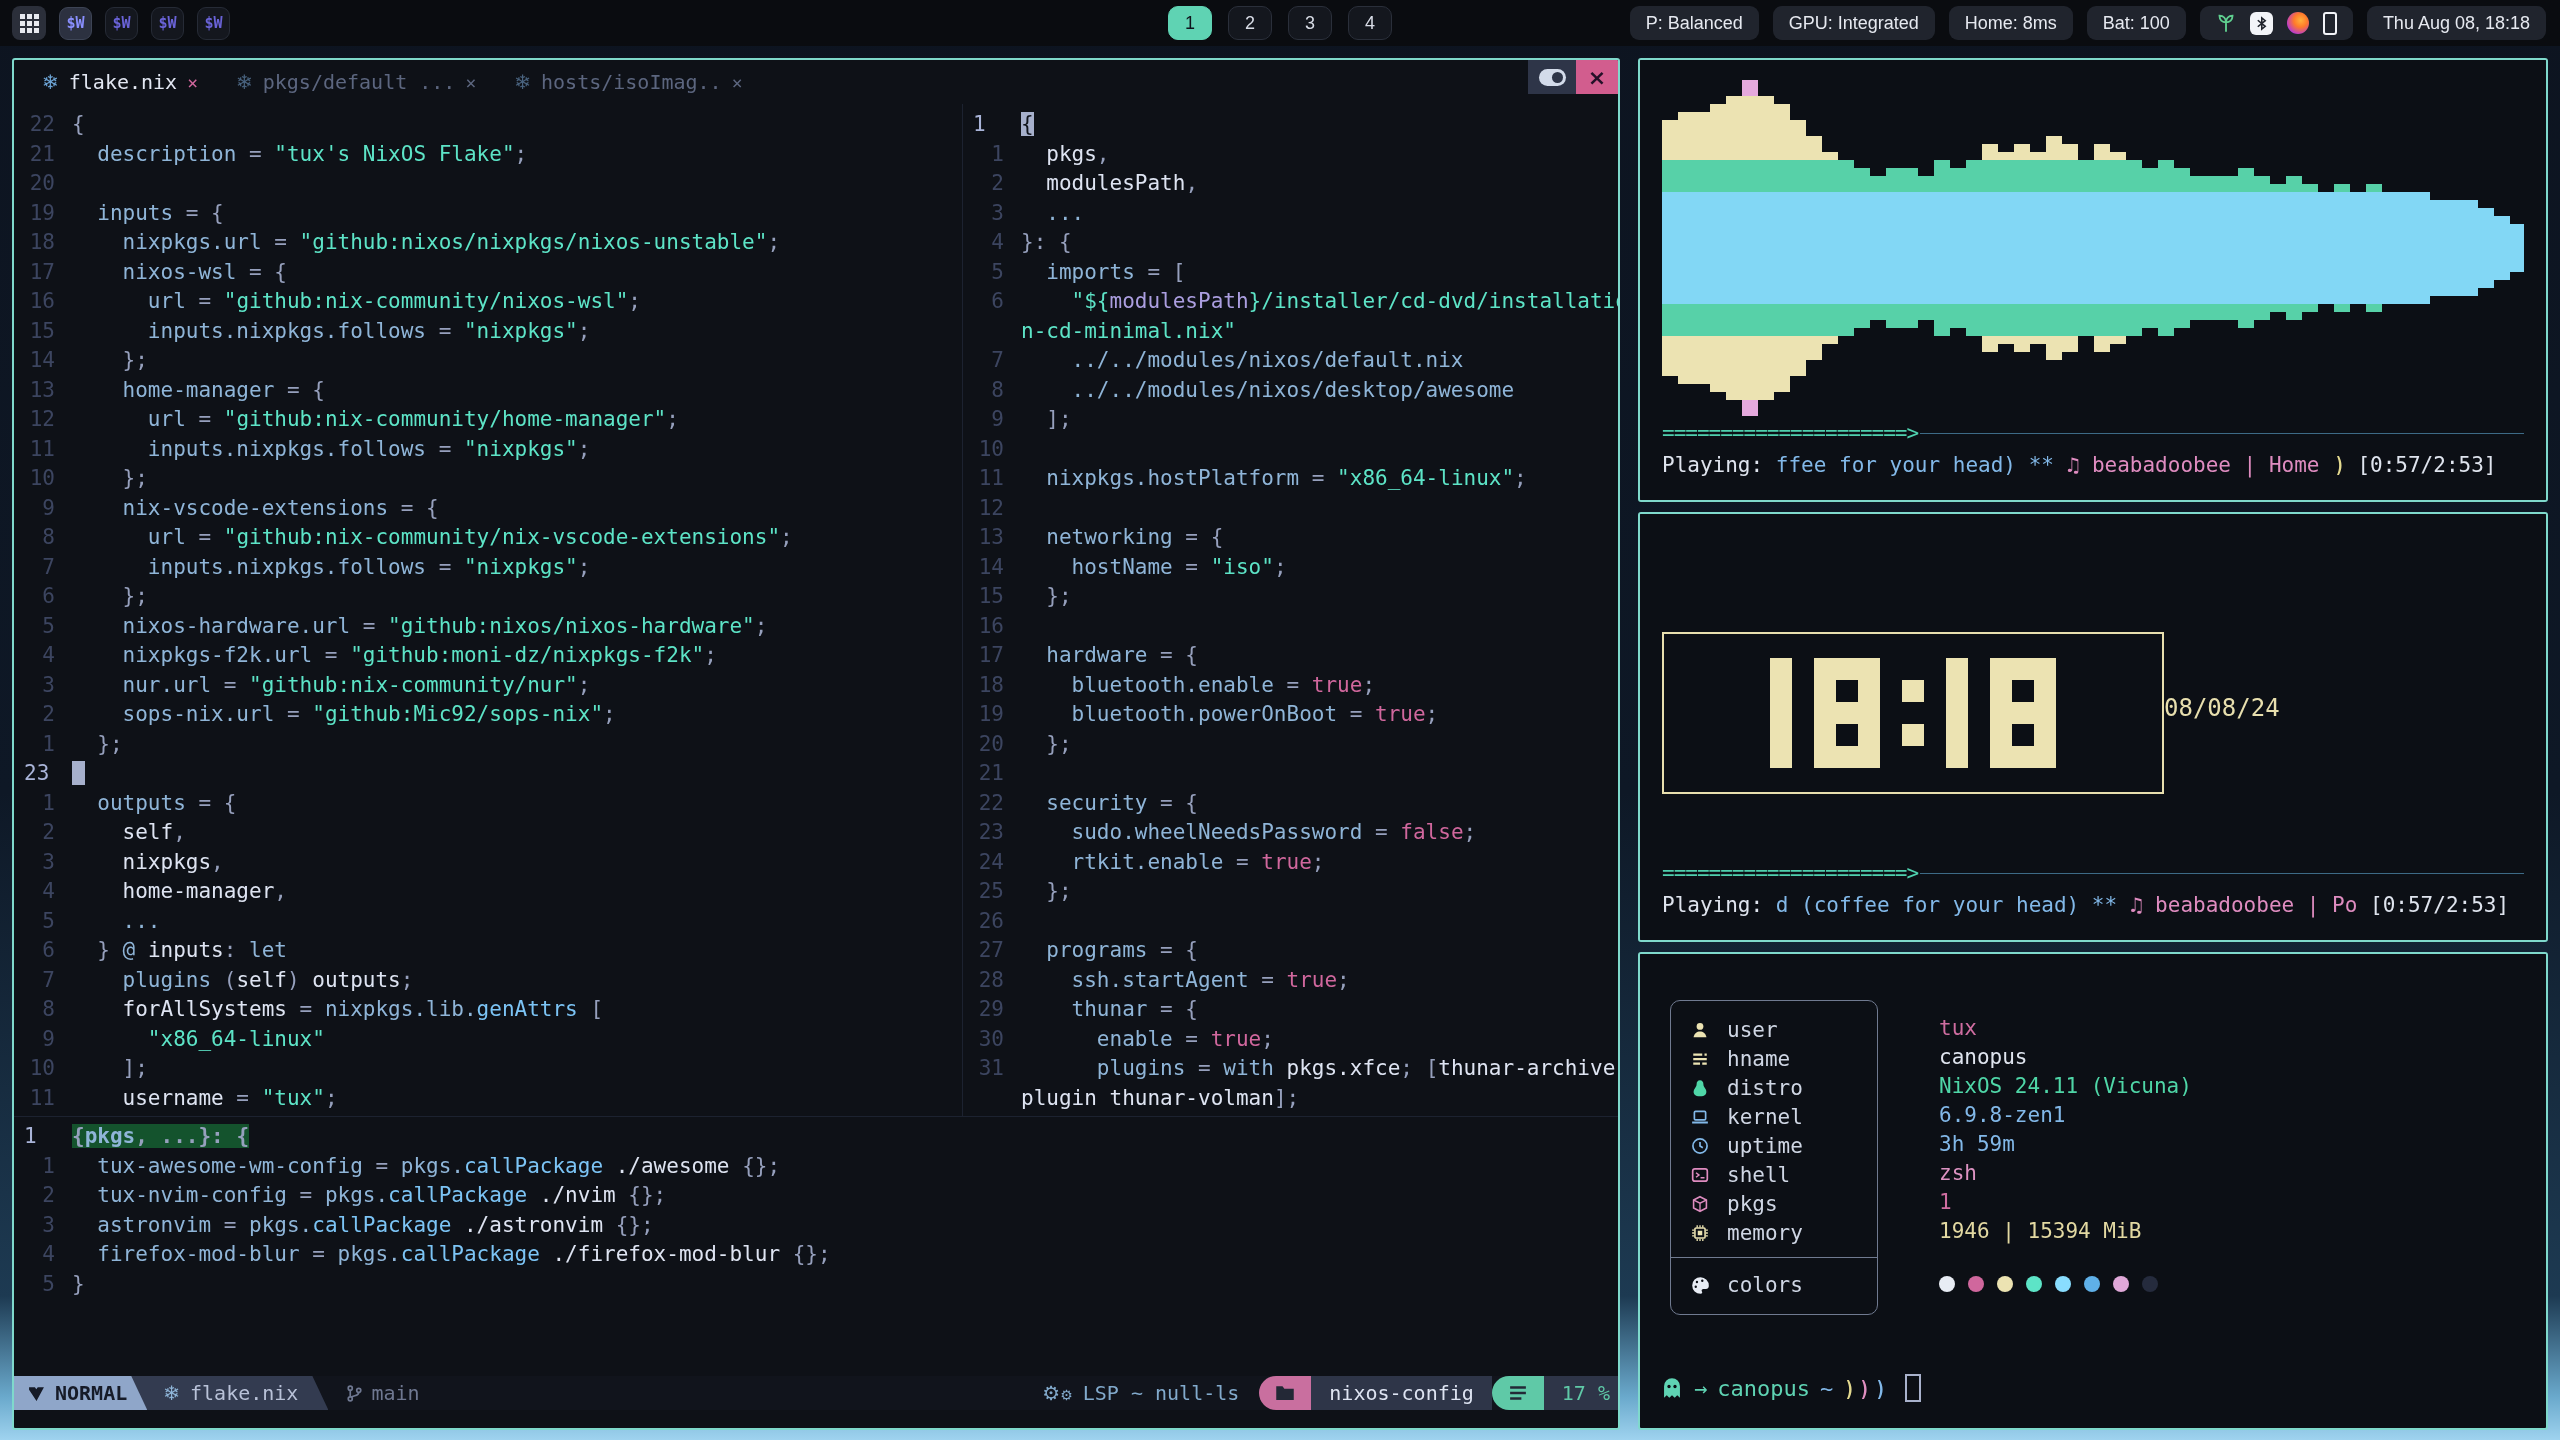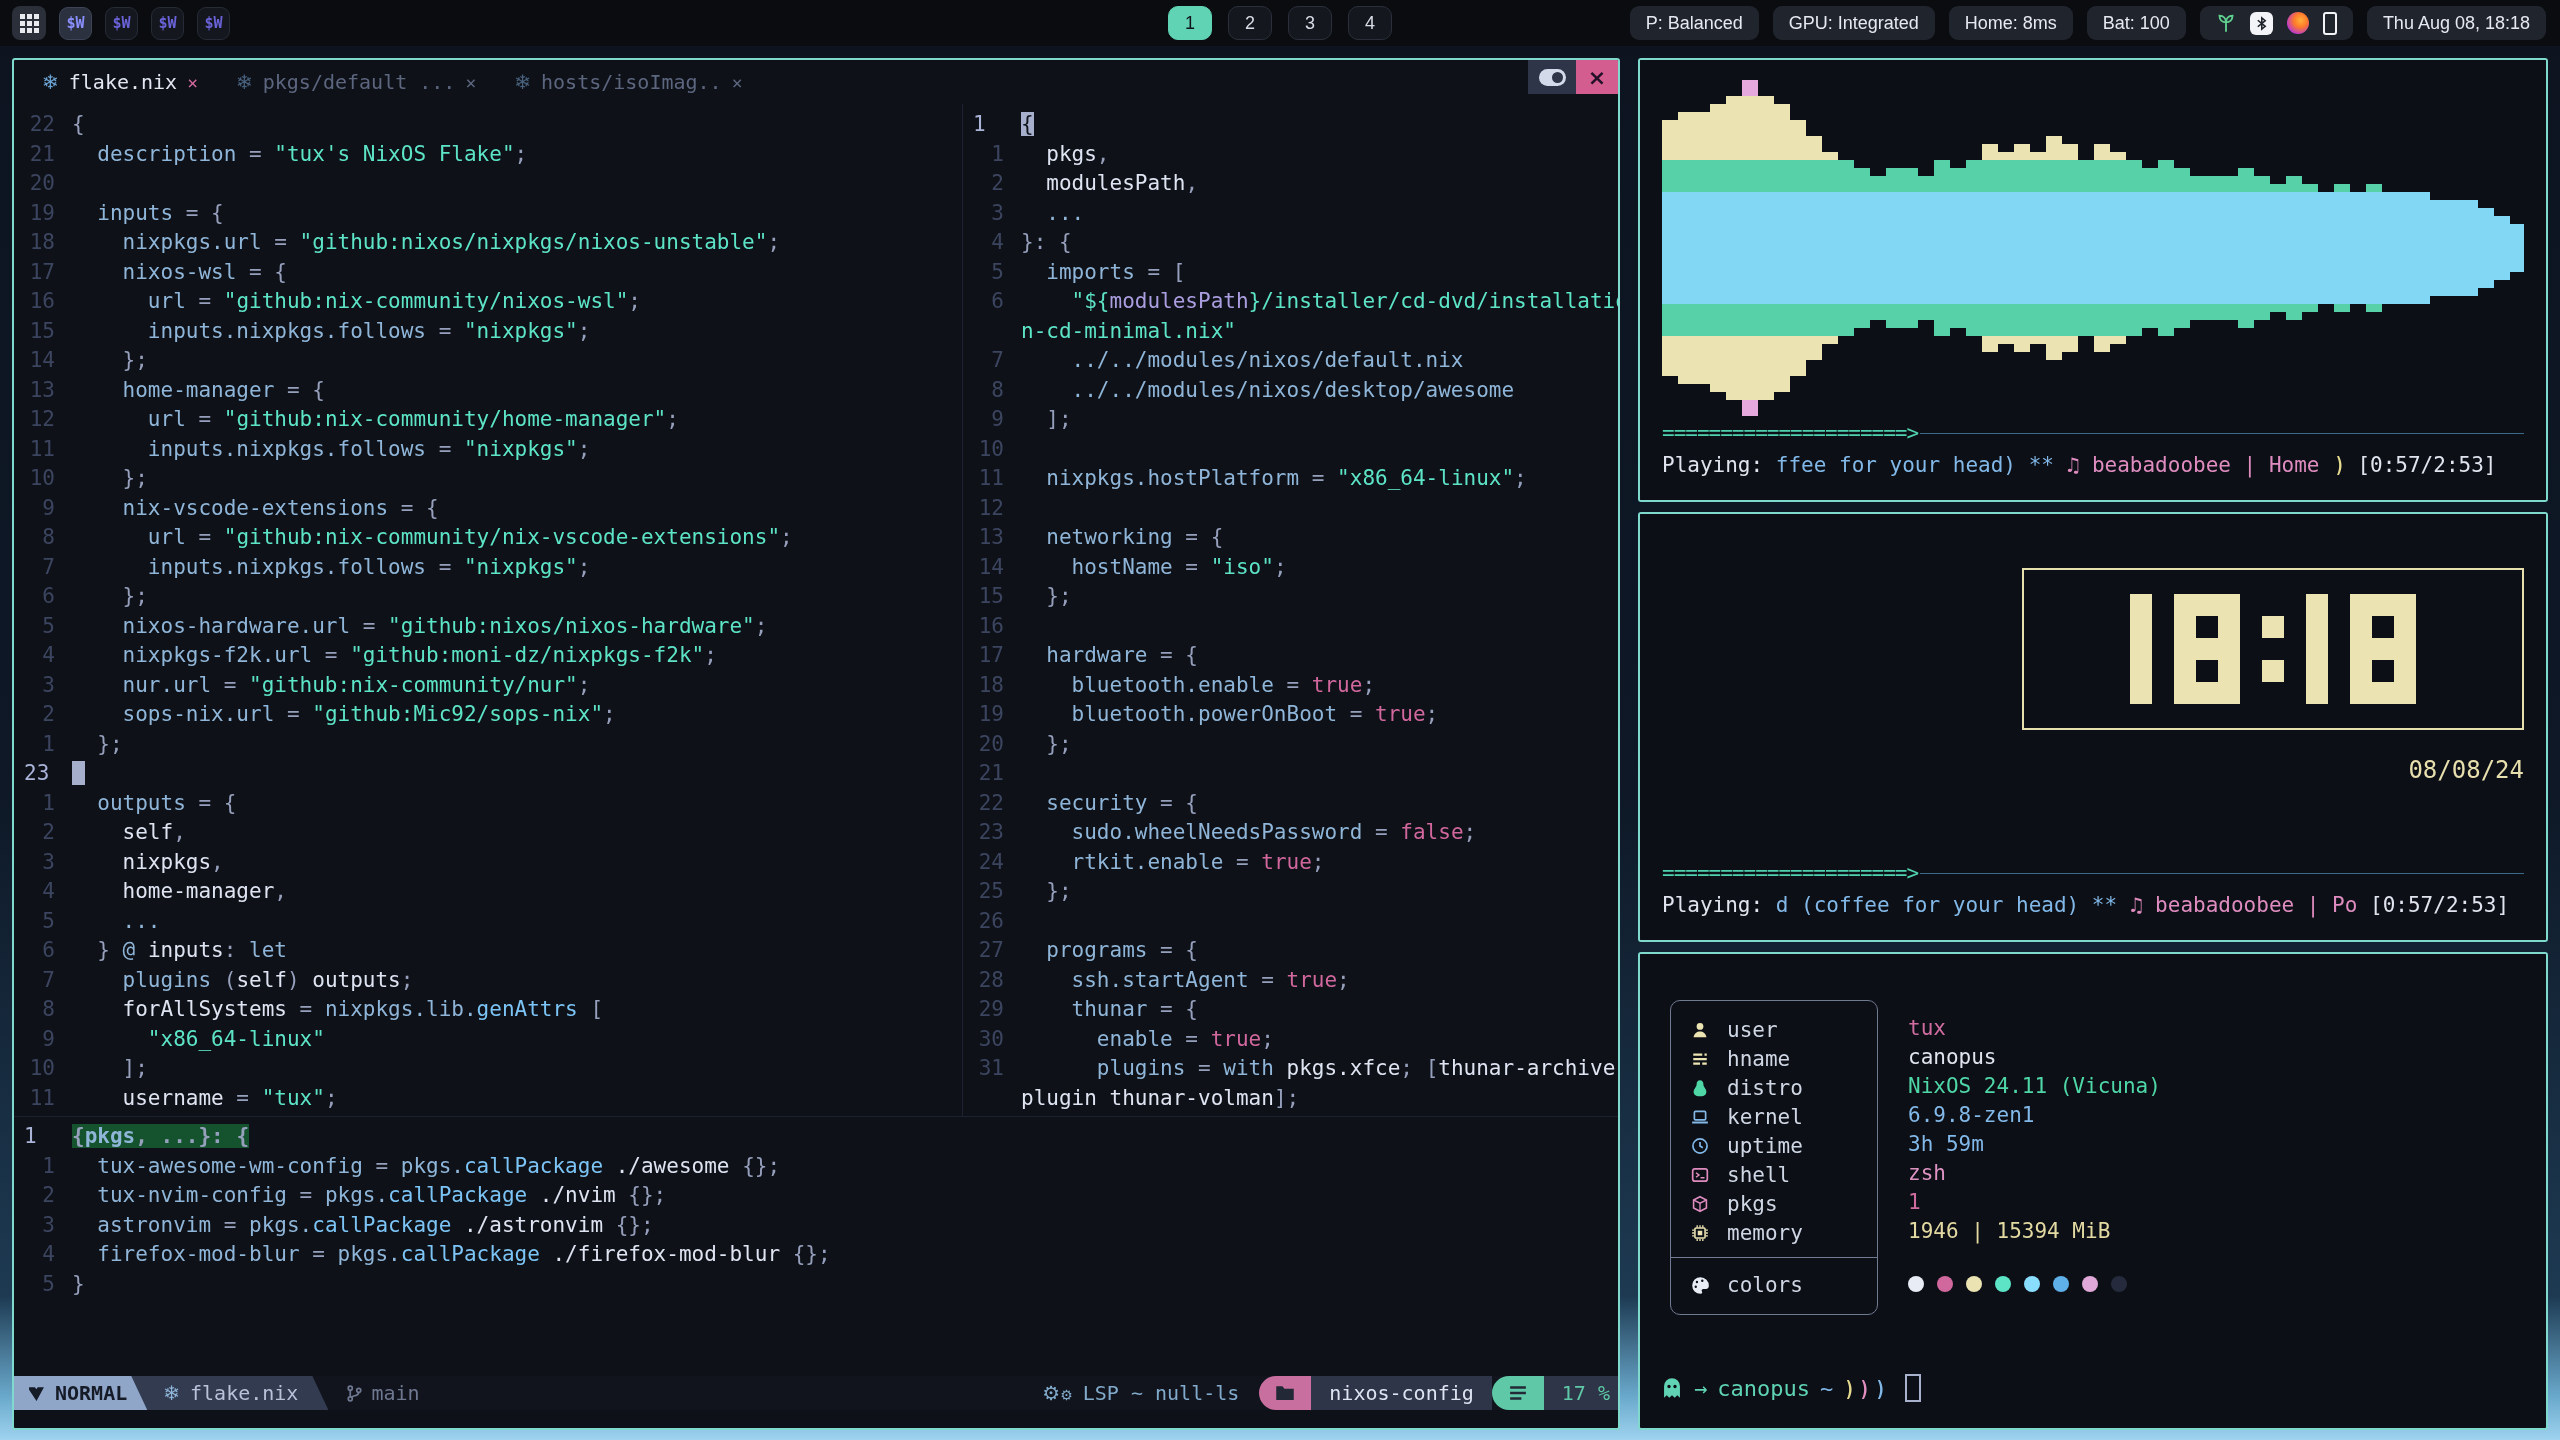--- a/index.html
+++ b/index.html
@@ -94,29 +94,29 @@
   .sepline .eq { color:#4fd0ae; letter-spacing:-1px; }
   .sepline .rule { flex:1; height:1px; background:#3d6a86; margin-left:2px; }
   .playing { line-height:34px; white-space:pre; flex:none; }
   .tok-fg { color:#dfe4ee; }
   .tok-blue { color:#82b8e8; }
   .tok-pink { color:#df8cc0; }
   .chev { display:inline-block; font-weight:bold; transform:scaleX(0.8); }
   .tok-chevy { color:#e3d98f; }
   #viz { flex:1; }
   
-  .clock-area { flex:1; display:flex; flex-direction:column; align-items:flex-end; }
+  .clock-area { flex:1; display:flex; align-items:center; }
   .clock-box { margin-top:36px; border:2px solid #e8dfae; padding:24px 0; width:502px; display:flex; justify-content:center; }
   .clock-digits { display:flex; gap:22px; align-items:stretch; }
   .cd { display:grid; }
   .cd i { width:22px; height:22px; }
   .cd i.on { background:#ece3b2; }
   .clock-date { margin-top:26px; color:#e8dfae; font-size:24px; }
   
-  .fetch-wrap { display:flex; margin:46px 12px 0 30px; }
+  .fetch-wrap { display:flex; margin:46px 12px 0 30px;gap:31px; }
   .fetch-box { width:208px; border:1px solid #707a90; border-radius:10px; padding:14px 0 12px 0; flex:none; }
   .frow { display:flex; align-items:center; height:29px; padding-left:18px; gap:16px; }
   .frow .fic { width:22px; display:flex; justify-content:center; flex:none; }
   .frow .flab { color:#cfd6e4; }
   .fetch-div { border-top:1px solid #707a90; margin:10px 0; }
   .colors-row { height:34px; }
   .fetch-vals { padding:14px 0 0 30px; }
   .fvrow { height:29px; line-height:29px; white-space:pre; }
   .dots-row { margin-top:30px; display:flex; gap:13px; align-items:center; }
   .dot { width:16px; height:16px; border-radius:50%; }

